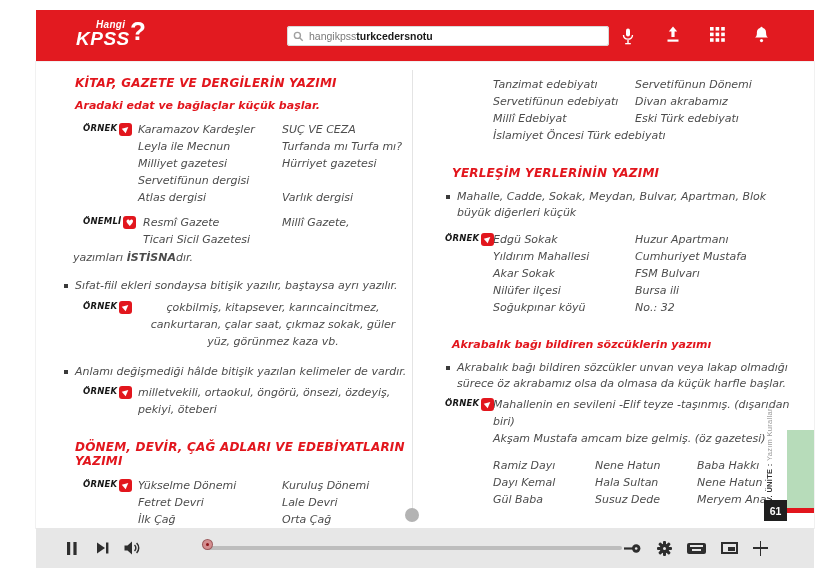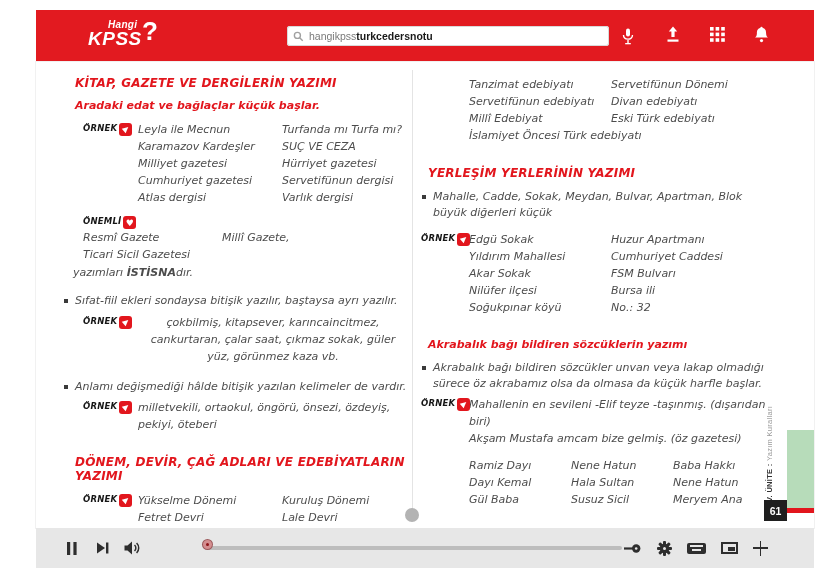--- a/index.html
+++ b/index.html
@@ -1,39 +1,39 @@
 <!DOCTYPE html>
 <html><head>
 <meta charset="utf-8">
 <style>
   html,body{margin:0;padding:0;background:#ffffff;}
   *{box-sizing:border-box;}
   .stage{position:absolute;left:36px;top:10px;width:778px;height:558px;font-family:"Liberation Sans",sans-serif;}
 
   
   .topbar{position:relative;height:52px;background:#e21a20;}
-  .logo{position:absolute;left:38px;top:7px;width:80px;height:40px;color:#fff;margin-left:12px;}
+  .logo{position:absolute;left:38px;top:7px;width:80px;height:40px;color:#fff;}
   .logo .ltop{position:absolute;left:22px;top:2px;font-size:10px;font-weight:bold;font-style:italic;letter-spacing:.3px;}
   .logo .lmain{position:absolute;left:2px;top:11px;font-size:19px;font-weight:bold;font-style:italic;letter-spacing:.5px;}
   .logo .lmark{position:absolute;left:56px;top:-1px;font-size:26px;font-weight:bold;}
   .searchbox{position:absolute;left:251px;top:16px;width:322px;height:20px;background:#fff;border-radius:3px;display:flex;align-items:center;padding:0 6px;box-shadow:inset 0 0 0 1px #d9d9d9;text-align:center;}
   .searchbox .stext{font-size:10.5px;color:#7a7a7a;margin-left:5px;white-space:nowrap;}
   .searchbox .stext b{color:#1a1a1a;}
   .micbtn{position:absolute;left:582px;top:14px;width:20px;height:24px;display:flex;align-items:center;justify-content:center;}
   .hicons{position:absolute;right:44px;top:14px;display:flex;gap:26px;align-items:center;}
   .hicon{display:flex;align-items:center;justify-content:center;width:18px;height:20px;}
 
   
   .page{position:relative;height:466px;background:#fff;box-shadow:0 0 0 1px #f1f1f1;overflow:hidden;}
   .vdivider{position:absolute;left:376px;top:8px;width:1px;height:442px;background:#e4e4e4;}
   .divdot{position:absolute;left:369px;top:446px;width:14px;height:14px;border-radius:50%;background:#b3b3b3;}
 
   .col{position:absolute;top:14px;width:345px;}
   .col-left{left:27px;}
-  .col-right{left:385px;}
+  .col-right{left:409px;}
 
   .hand{font-family:"DejaVu Sans",sans-serif;font-style:italic;font-size:11px;color:#4c4c4c;}
   .title{font-size:12px;font-weight:bold;color:#e2161d;letter-spacing:.2px;margin:0 0 9px 12px;}
   .rednote{font-family:"DejaVu Sans",sans-serif;font-style:italic;font-weight:bold;font-size:11px;color:#e2161d;margin:0 0 9px 12px;}
   .bullet{position:relative;padding-left:12px;margin:0 0 5px 0;line-height:15.5px;}
   .bullet::before{content:"";position:absolute;left:1px;top:6px;width:4px;height:4px;background:#3a3a3a;}
 
   .ex{display:flex;margin:0 0 8px 20px;}
   .col-right .ex{margin-left:0;}
   .exlab{width:55px;flex:none;padding-top:2px;white-space:nowrap;}
@@ -149,43 +149,42 @@
     <section class="col col-left hand">
       <h2 class="title">KİTAP, GAZETE VE DERGİLERİN YAZIMI</h2>
       <p class="rednote">Aradaki edat ve bağlaçlar küçük başlar.</p>
 
       <div class="ex">
         <div class="exlab">
           <span class="exword">ÖRNEK</span><span class="exicon"><i class="tri"></i></span>
         </div>
         <div class="exbody">
           <div class="tr">
+              <span class="c1">Karamazov Kardeşler</span>
+              <span class="c2">SUÇ VE CEZA</span>
+            </div>
+          <div class="tr">
               <span class="c1">Leyla ile Mecnun</span>
               <span class="c2">Turfanda mı Turfa mı?</span>
             </div>
           <div class="tr">
-              <span class="c1">Karamazov Kardeşler</span>
-              <span class="c2">SUÇ VE CEZA</span>
-            </div>
-          <div class="tr">
               <span class="c1">Milliyet gazetesi</span>
               <span class="c2">Hürriyet gazetesi</span>
             </div>
           <div class="tr">
-              <span class="c1">Cumhuriyet gazetesi</span>
               <span class="c2">Servetifünun dergisi</span>
             </div>
           <div class="tr">
               <span class="c1">Atlas dergisi</span>
               <span class="c2">Varlık dergisi</span>
             </div>
         </div>
       </div>
 
-      <div class="ex" style="margin-bottom:2px;flex-direction:column;">
+      <div class="ex" style="margin-bottom:2px;">
         <div class="exlab" style="width:60px;">
           <span class="exword">ÖNEMLİ</span><span class="exicon heart"><span class="hj">♥</span></span>
         </div>
         <div class="exbody">
           <div class="tr">
               <span class="c1" style="width:139px;">Resmî Gazete</span>
               <span class="c2">Millî Gazete,</span>
             </div>
           <div class="tr">
               <span class="c1" style="width:139px;">Ticari Sicil Gazetesi</span>
@@ -244,21 +243,21 @@
     <section class="col col-right hand">
       <div class="ex">
         <div class="exlab"></div>
         <div class="exbody">
           <div class="tr">
               <span class="c1">Tanzimat edebiyatı</span>
               <span class="c2">Servetifünun Dönemi</span>
             </div>
           <div class="tr">
               <span class="c1">Servetifünun edebiyatı</span>
-              <span class="c2">Divan edebiyatı</span>
+              <span class="c2">Divan akrabamız</span>
             </div>
           <div class="tr">
               <span class="c1">Millî Edebiyat</span>
               <span class="c2">Eski Türk edebiyatı</span>
             </div>
           <div class="tr">
               <span class="c1" style="width:260px;">İslamiyet Öncesi Türk edebiyatı</span>
               <span class="c2"></span>
             </div>
         </div>
@@ -273,21 +272,21 @@
         <div class="exlab">
           <span class="exword">ÖRNEK</span><span class="exicon"><i class="tri"></i></span>
         </div>
         <div class="exbody">
           <div class="tr">
               <span class="c1">Edgü Sokak</span>
               <span class="c2">Huzur Apartmanı</span>
             </div>
           <div class="tr">
               <span class="c1">Yıldırım Mahallesi</span>
-              <span class="c2">Cumhuriyet Caddesi</span>
+              <span class="c2">Cumhuriyet Mustafa</span>
             </div>
           <div class="tr">
               <span class="c1">Akar Sokak</span>
               <span class="c2">FSM Bulvarı</span>
             </div>
           <div class="tr">
               <span class="c1">Nilüfer ilçesi</span>
               <span class="c2">Bursa ili</span>
             </div>
           <div class="tr">
@@ -314,21 +313,21 @@
               <span class="nc">Nene Hatun</span>
               <span class="nc">Baba Hakkı</span>
             </div>
           <div class="nr">
               <span class="nc">Dayı Kemal</span>
               <span class="nc">Hala Sultan</span>
               <span class="nc">Nene Hatun</span>
             </div>
           <div class="nr">
               <span class="nc">Gül Baba</span>
-              <span class="nc">Susuz Sicil</span>
+              <span class="nc">Susuz Dede</span>
               <span class="nc">Meryem Ana</span>
             </div>
         </div>
       </div>
     </section>
 
     <div class="unitv"><b>V. ÜNİTE : </b><span>Yazım Kuralları</span></div>
     <div class="greentab"></div>
     <div class="redstrip"></div>
     <div class="pagebadge">

